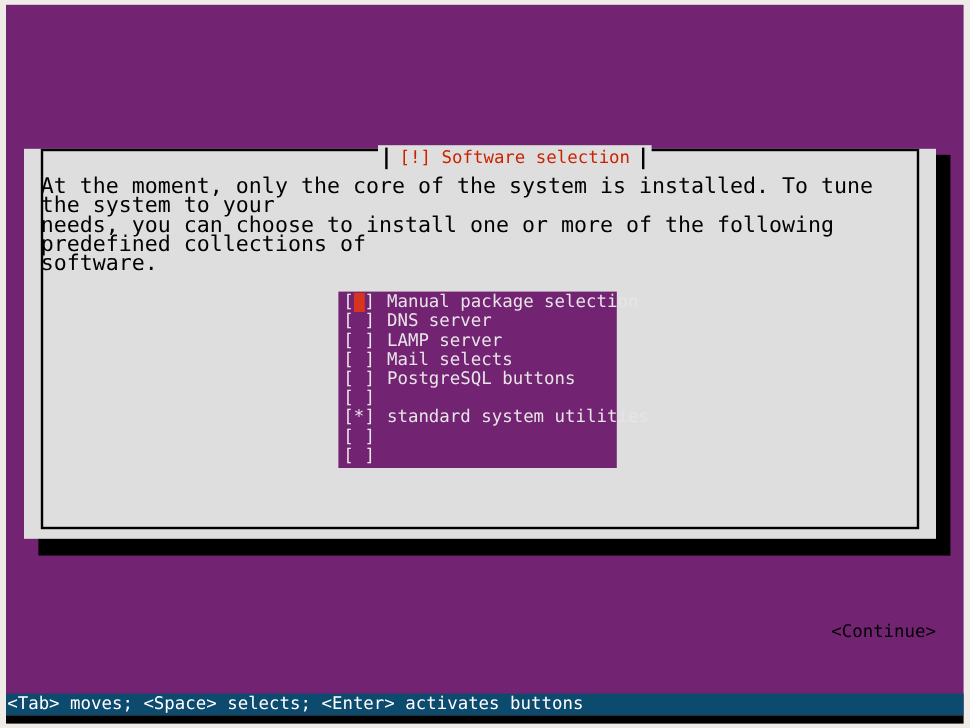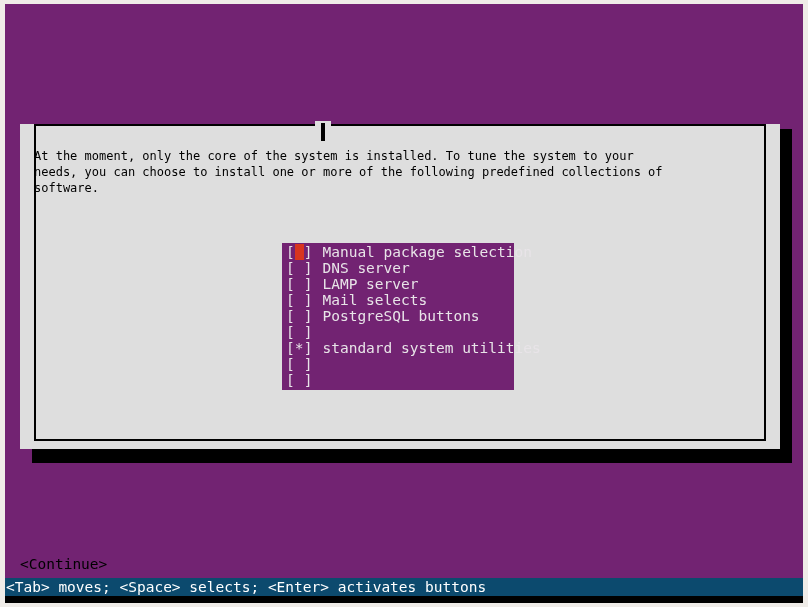--- a/index.html
+++ b/index.html
@@ -110,21 +110,21 @@
     line-height: 1;
   }
 
   
   .body-text {
     position: absolute;
     left: 34px;
     top: 148px;
     width: 700px;
     color: #000000;
-    font-size: 12px;
+    font-size: 18px;
     line-height: 16px;
     white-space: pre-wrap;
   }
 
   .choose-line {
     position: absolute;
     left: 34px;
     top: 212px;
     color: #000000;
     font-size: 14.5px;
@@ -168,26 +168,25 @@
     padding-left: 10px;
     white-space: pre;
   }
 
   
   .continue-btn {
     position: absolute;
     left: 0;
     top: 404px;
     width: 760px;
-    text-align: left;
+    text-align: right;
     color: #000000;
     font-size: 14.5px;
     line-height: 16px;
     white-space: pre;
-    margin-top: 37px;
   }
 
   
   .statusbar {
     position: absolute;
     left: 5px;
     top: 578px;
     width: 798px;
     height: 18px;
     background: #0c4a6e;
@@ -207,20 +206,21 @@
   <div class="purple-canvas"></div>
   <div class="bottom-black"></div>
 
   <div class="dialog-shadow"></div>
 
   <div class="dialog">
     <div class="title-strip"></div>
     <div class="dialog-frame"></div>
     <div class="title-wrap">
       <span class="title-tick"></span>
+      <span class="dialog-title">[!] Software selection</span>
       <span class="title-tick"></span>
     </div>
     <div class="continue-btn">&lt;Continue&gt;</div>
   </div>
 
   <div class="body-text">At the moment, only the core of the system is installed. To tune the system to your
 needs, you can choose to install one or more of the following predefined collections of
 software.</div>
 
   <div class="listbox" id="listbox">

